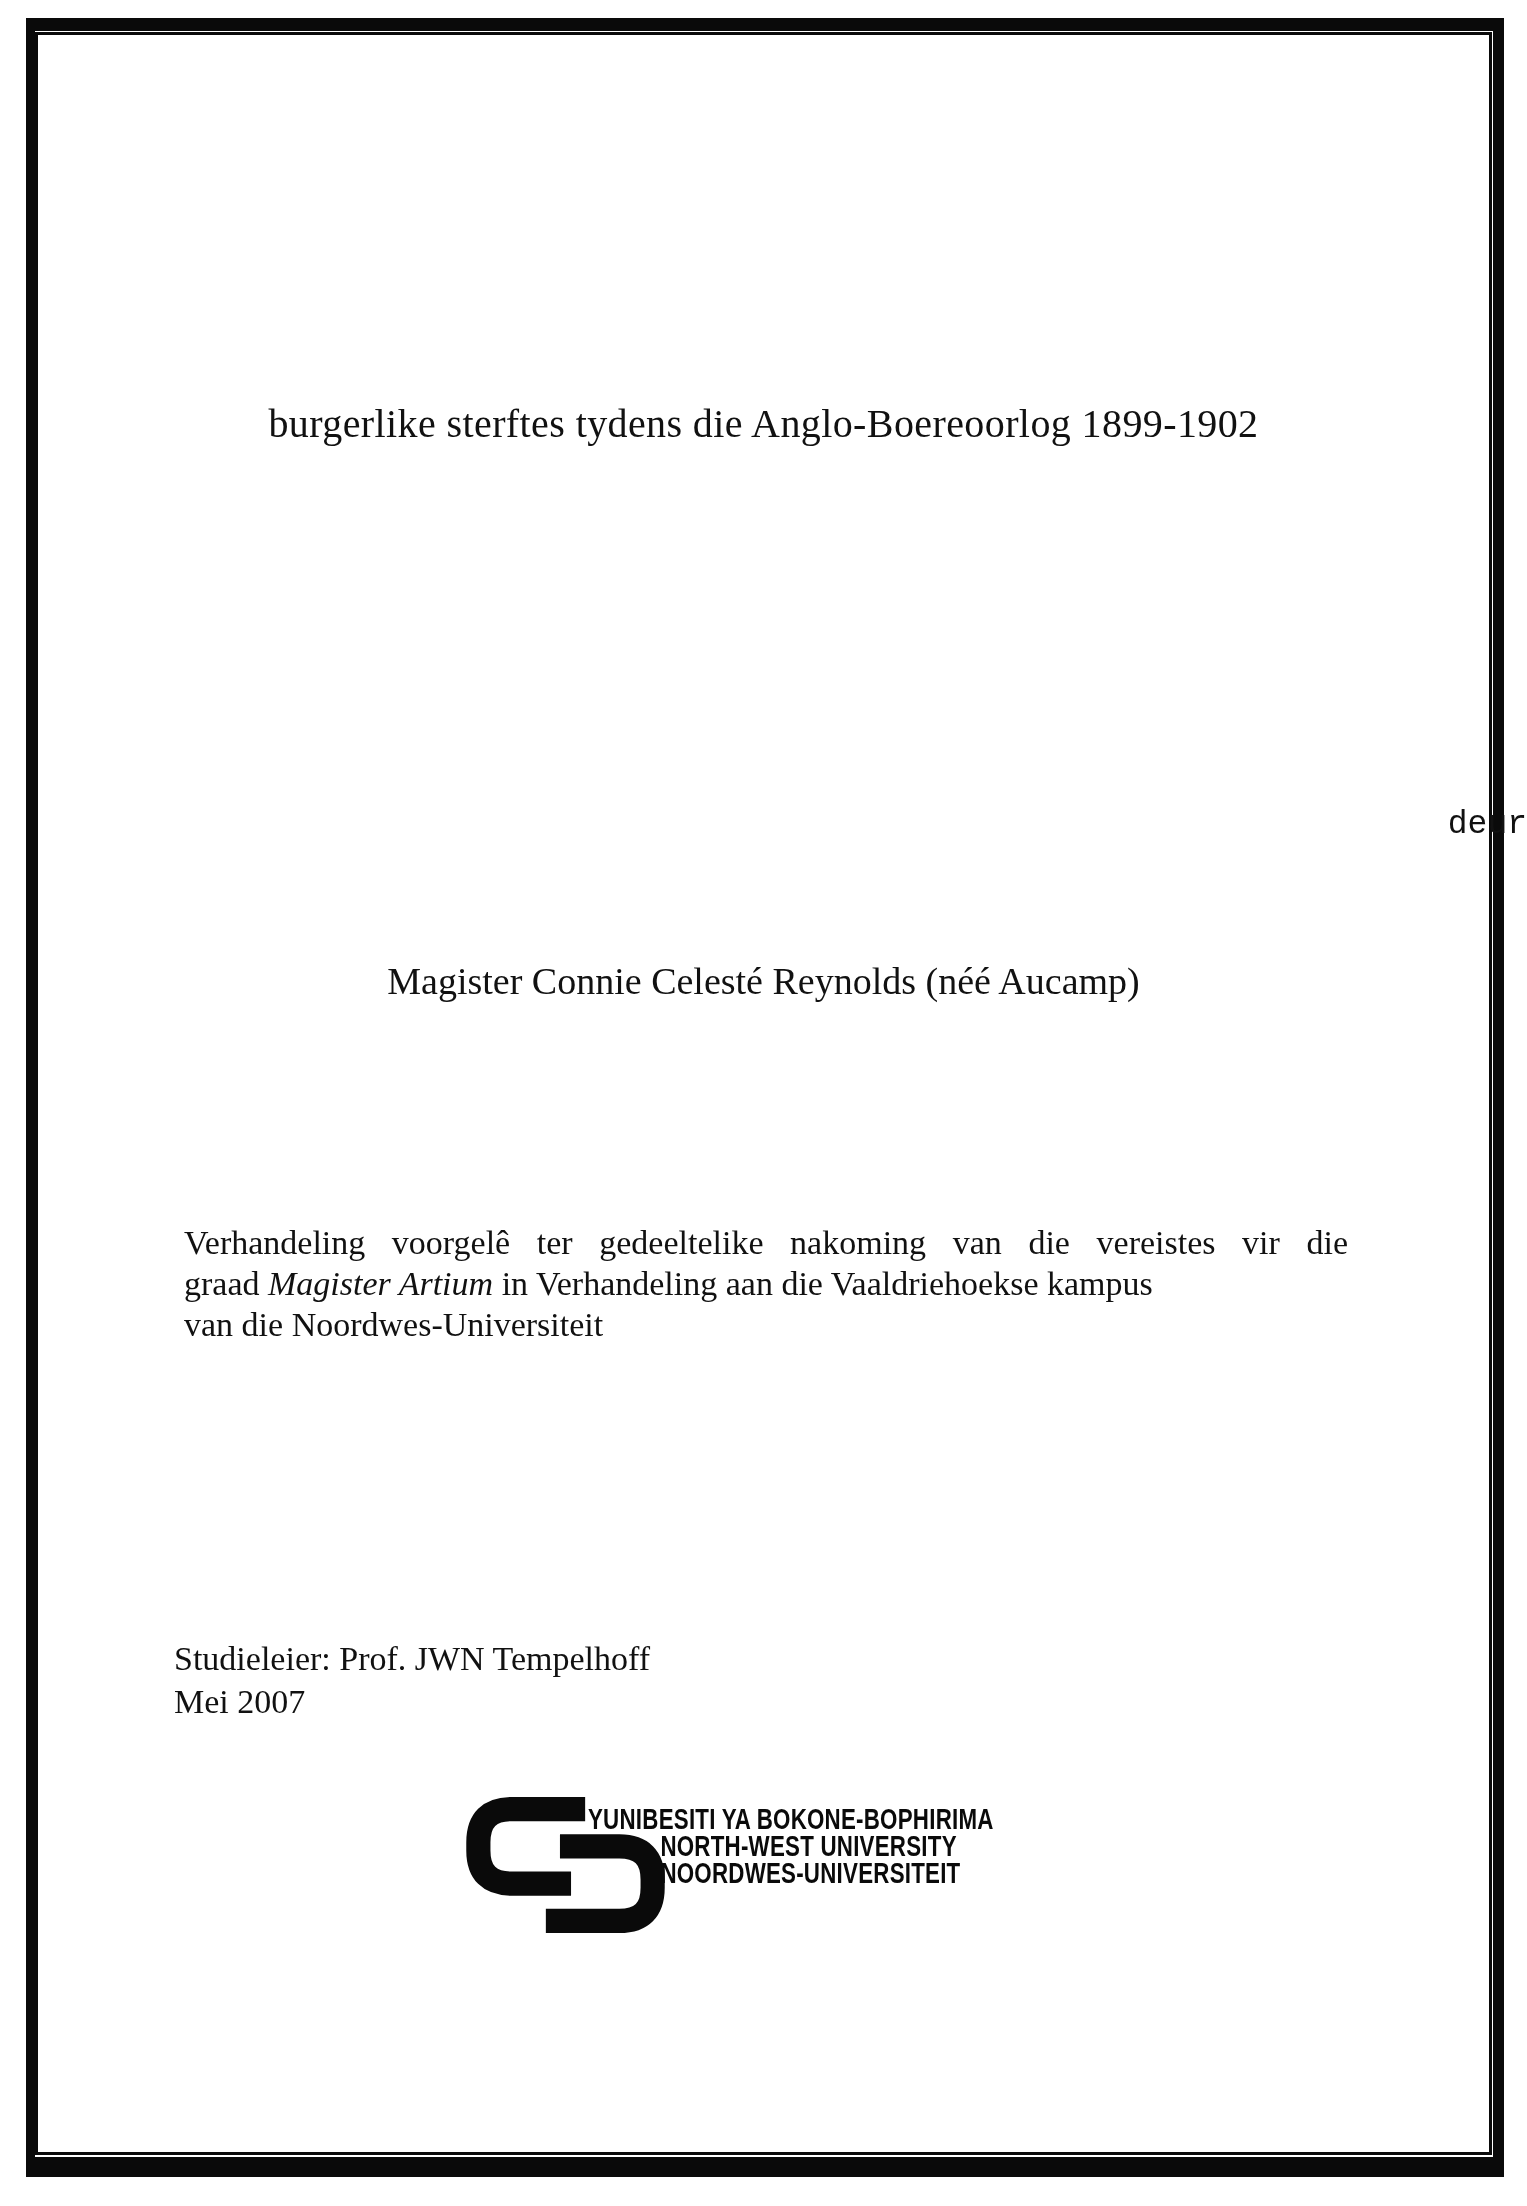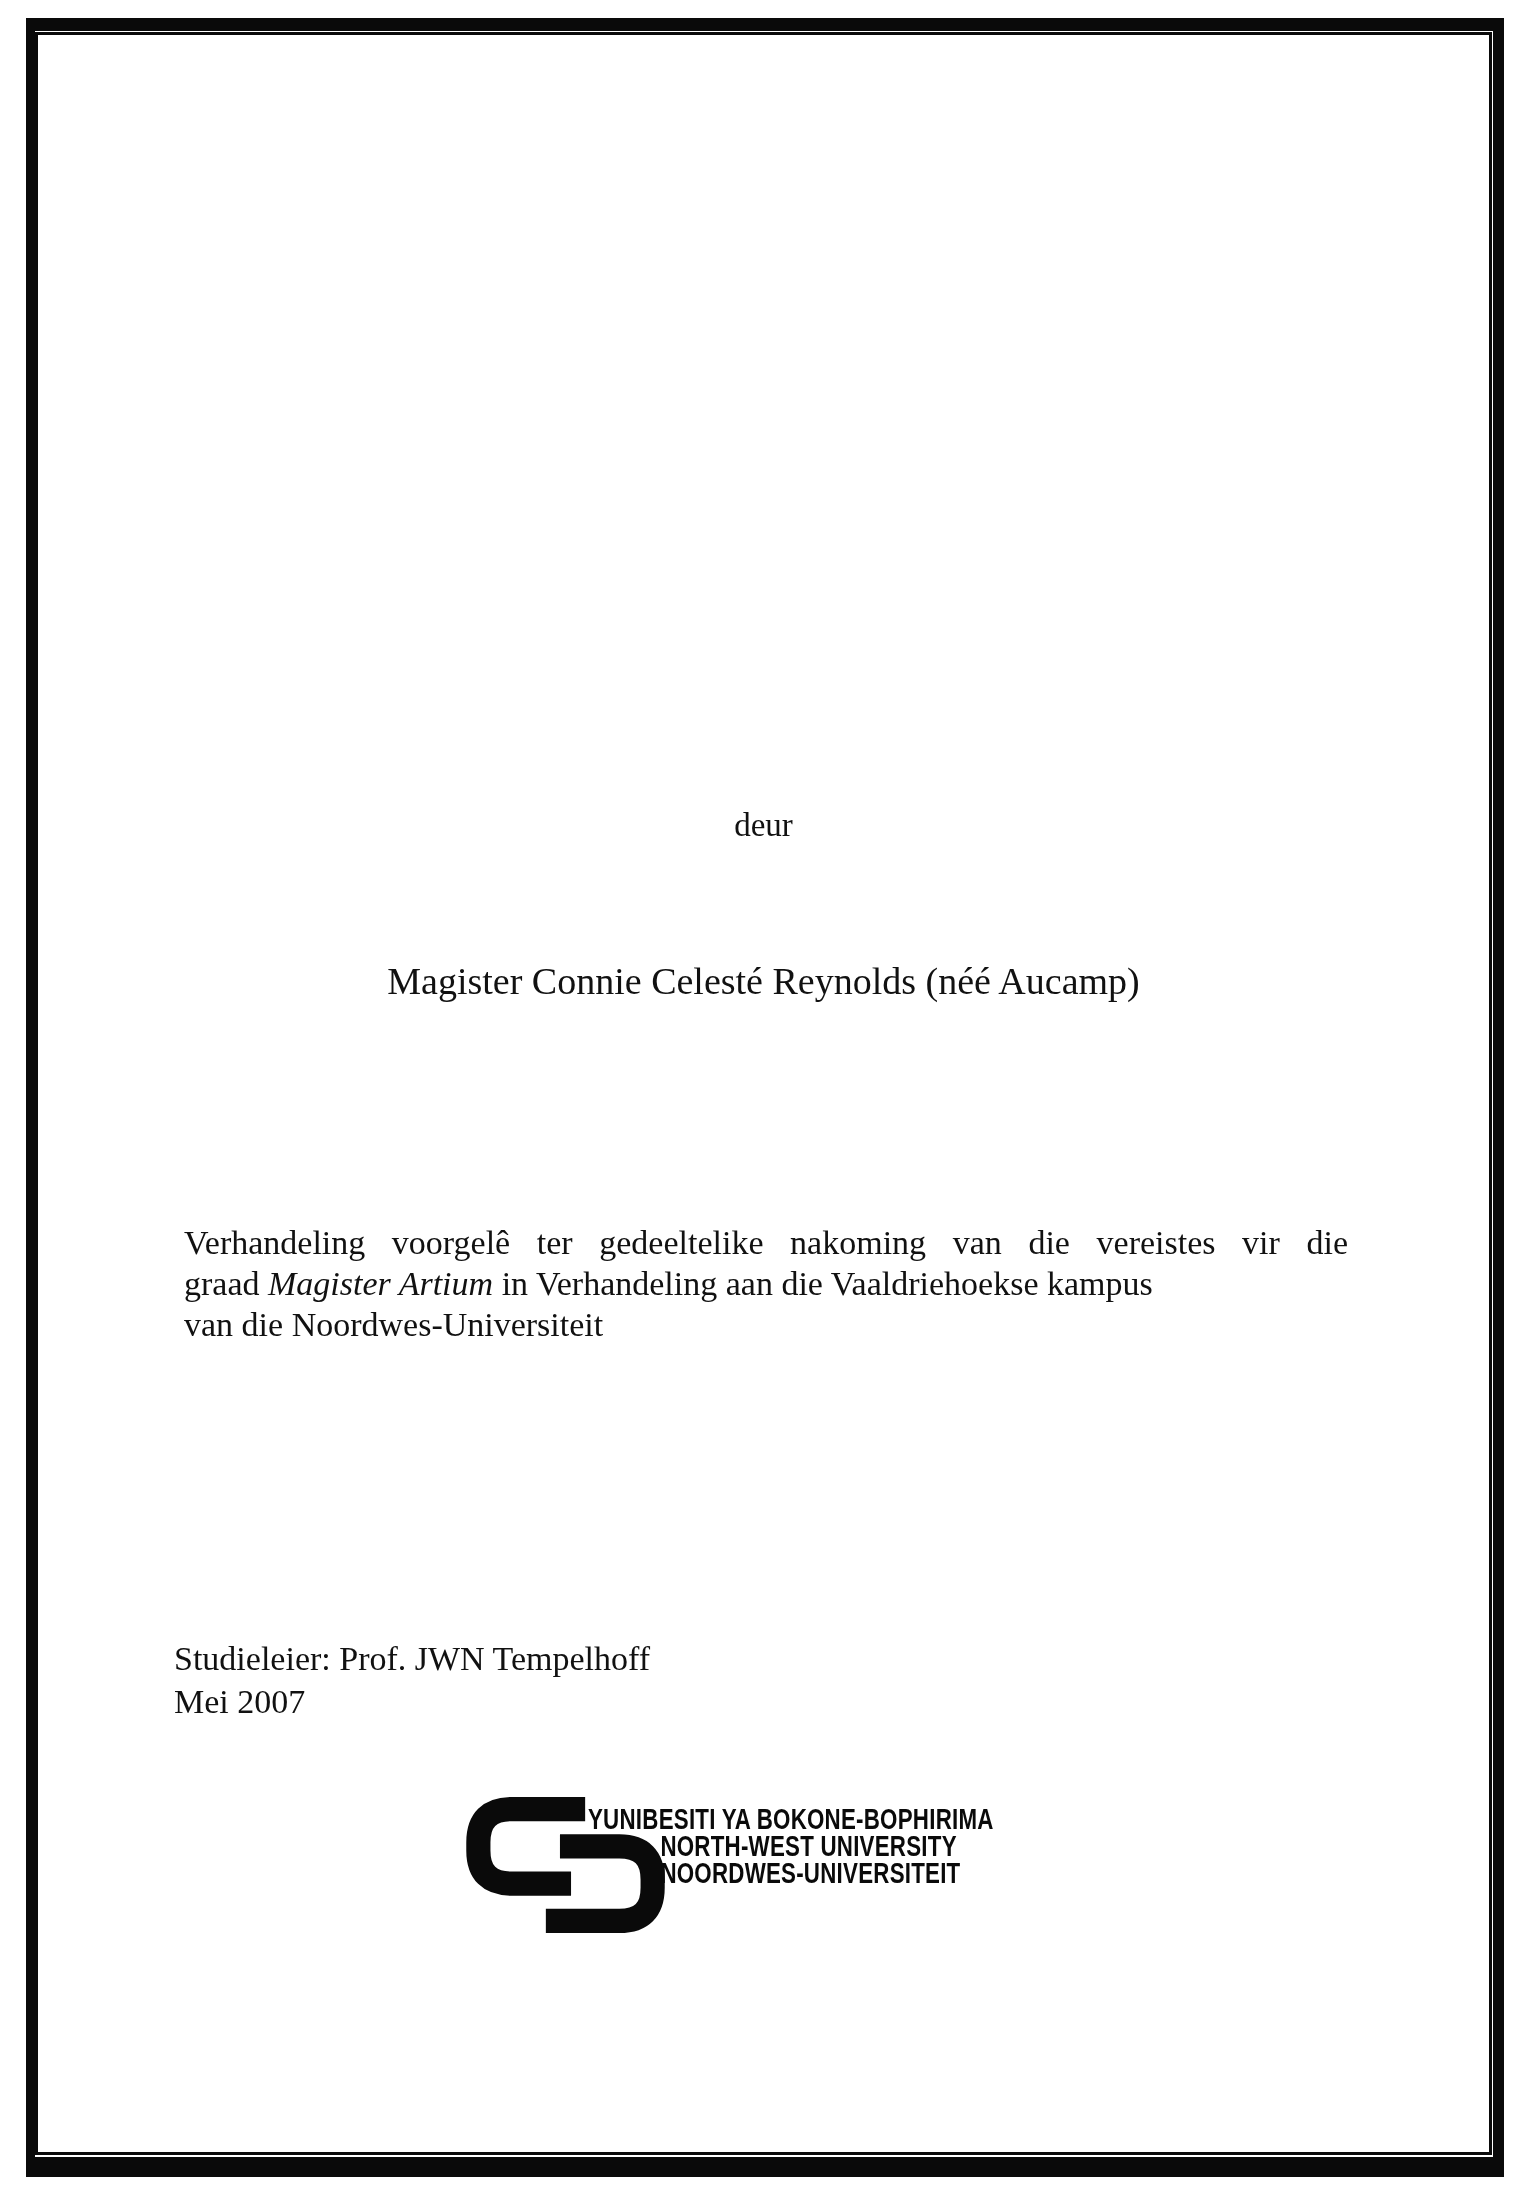--- a/index.html
+++ b/index.html
@@ -32,23 +32,24 @@
     top: 386px; left: 120px; right: 120px;
     text-align: center;
     font-size: 40px;
     line-height: 75px;
     letter-spacing: 0.4px;
     white-space: nowrap;
   }
   .byline {
     position: absolute;
     top: 805px; left: 0; right: 0;
-    text-align: center;
+    text-align: right;
     font-size: 33px;
     line-height: 40px;
+    font-family: Liberation Mono, monospace;
   }
   .author {
     position: absolute;
     top: 958px; left: 0; right: 0;
     text-align: center;
     font-size: 38px;
     line-height: 46px;
   }
   .statement {
     position: absolute;
@@ -91,20 +92,21 @@
 </head>
 <body>
 
 <div class="page">
 
   <div class="frame-outer">
     <div class="frame-inner"></div>
   </div>
 
   <div class="title">
+    <div>burgerlike sterftes tydens die Anglo-Boereoorlog 1899-1902</div>
   </div>
 
   <div class="byline">deur</div>
 
   <div class="author">Magister Connie Celesté Reynolds (néé Aucamp)</div>
 
   <div class="statement">
     <div class="st-line1">Verhandeling voorgelê ter gedeeltelike nakoming van die vereistes vir die</div>
     <div class="st-line2"><span>graad </span><i>Magister Artium</i><span> in Verhandeling aan die Vaaldriehoekse kampus</span></div>
     <div class="st-line3">van die Noordwes-Universiteit</div>

